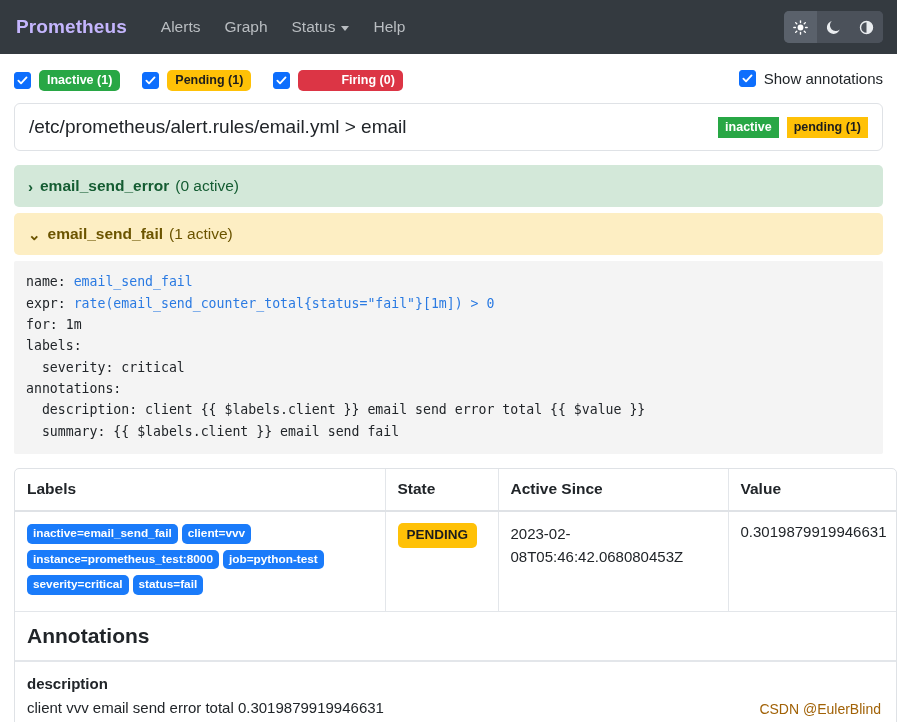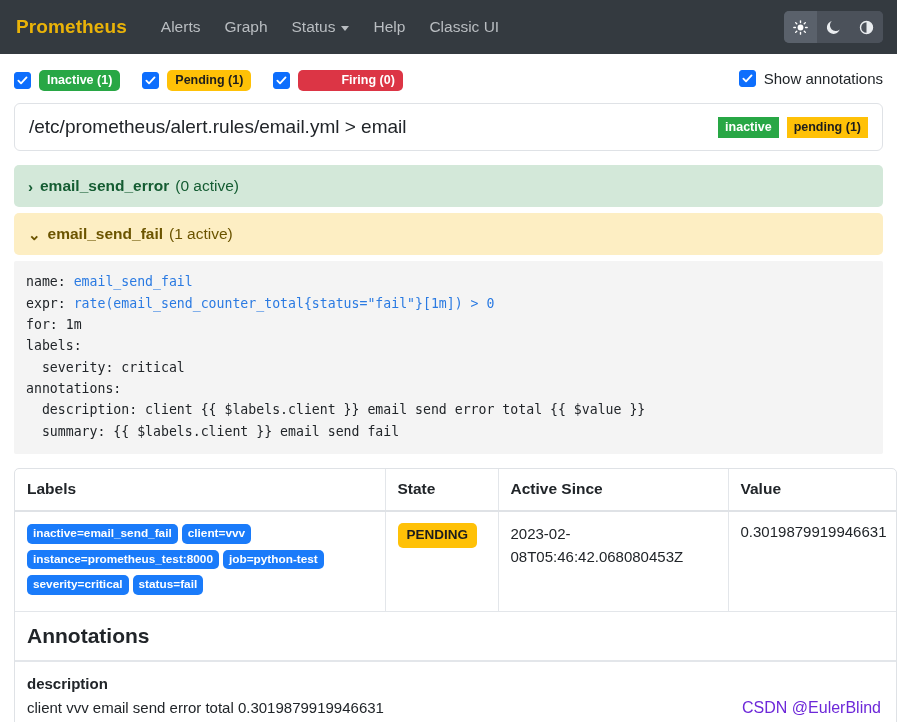--- a/index.html
+++ b/index.html
@@ -15,21 +15,21 @@
   
   .navbar {
     height: 54px;
     background: #343a40;
     display: flex;
     align-items: center;
     padding: 0 14px 0 16px;
     position: relative;
   }
   .brand {
-    color: #eab308;
+    color: #c4b5fd;
     font-size: 19px;
     font-weight: bold;
     letter-spacing: .1px;
     margin-right: 22px;
     white-space: nowrap;
   }
   .nav-links { display: flex; align-items: flex-start; gap: 0; }
   .nav-link {
     color: #b9bdc1;
     font-size: 15.5px;
@@ -233,39 +233,38 @@
     border-bottom: 1px solid #e3e6ea;
   }
   .ann-body { padding: 10px 12px 10px 12px; font-size: 15px; line-height: 1.6; }
   .ann-key { font-weight: bold; }
   .ann-val { }
 
   
   .watermark {
     position: absolute;
     right: 16px; bottom: 5px;
-    color: #6d28d9;
-    font-size: 16px;
+    color: #a16207;
+    font-size: 14px;
     pointer-events: none;
   }
 </style>
 </head>
 <body>
 
 <div class="navbar">
   <div class="brand">Prometheus</div>
   <div class="nav-links">
     <div class="nav-link">Alerts</div>
     <div class="nav-link">Graph</div>
     <div class="nav-link has-caret">
       <span>Status</span>
       <span class="caret"></span>
     </div>
     <div class="nav-link">Help</div>
-    <div class="nav-link">Classic UI</div>
   </div>
 
   <div class="theme-group">
     <div class="theme-btn active">
       <span>
         <svg width="15" height="15" viewBox="0 0 16 16" fill="#ffffff">
           <circle cx="8" cy="8" r="3.1"></circle>
           <g stroke="#ffffff" stroke-width="1.5" stroke-linecap="round">
             <line x1="8" y1="0.9" x2="8" y2="2.6"></line>
             <line x1="8" y1="13.4" x2="8" y2="15.1"></line>

